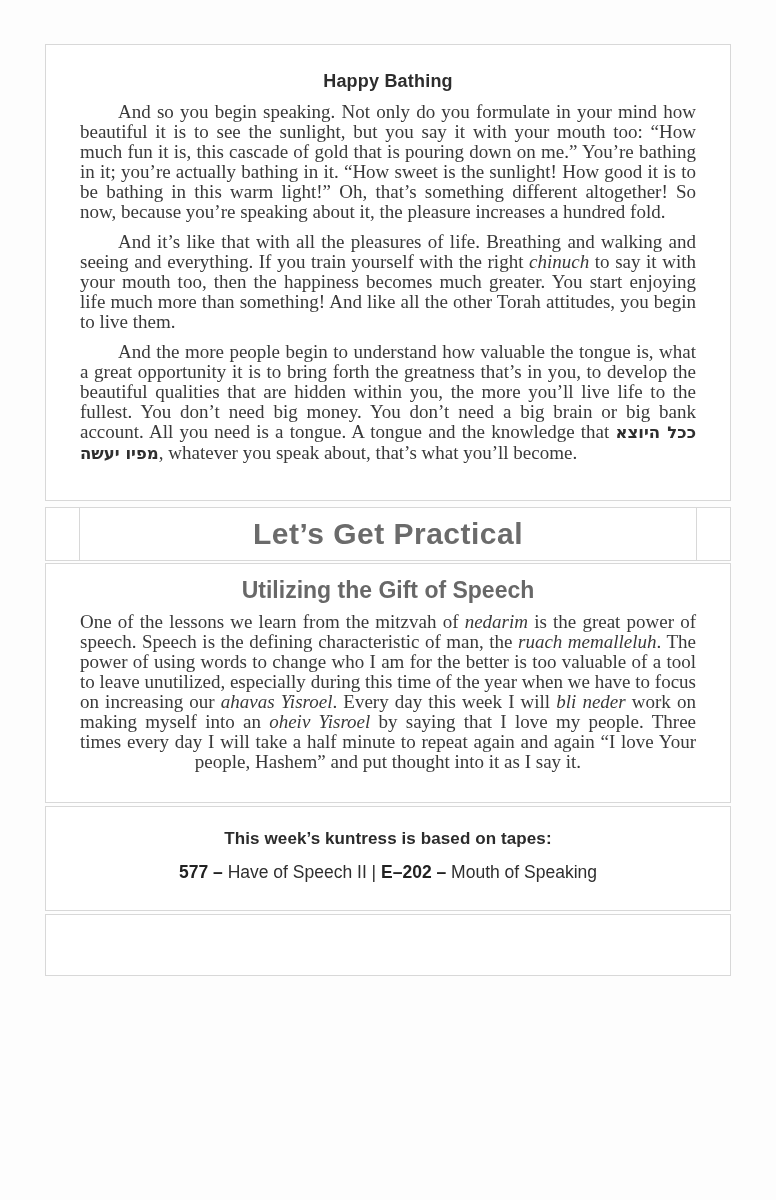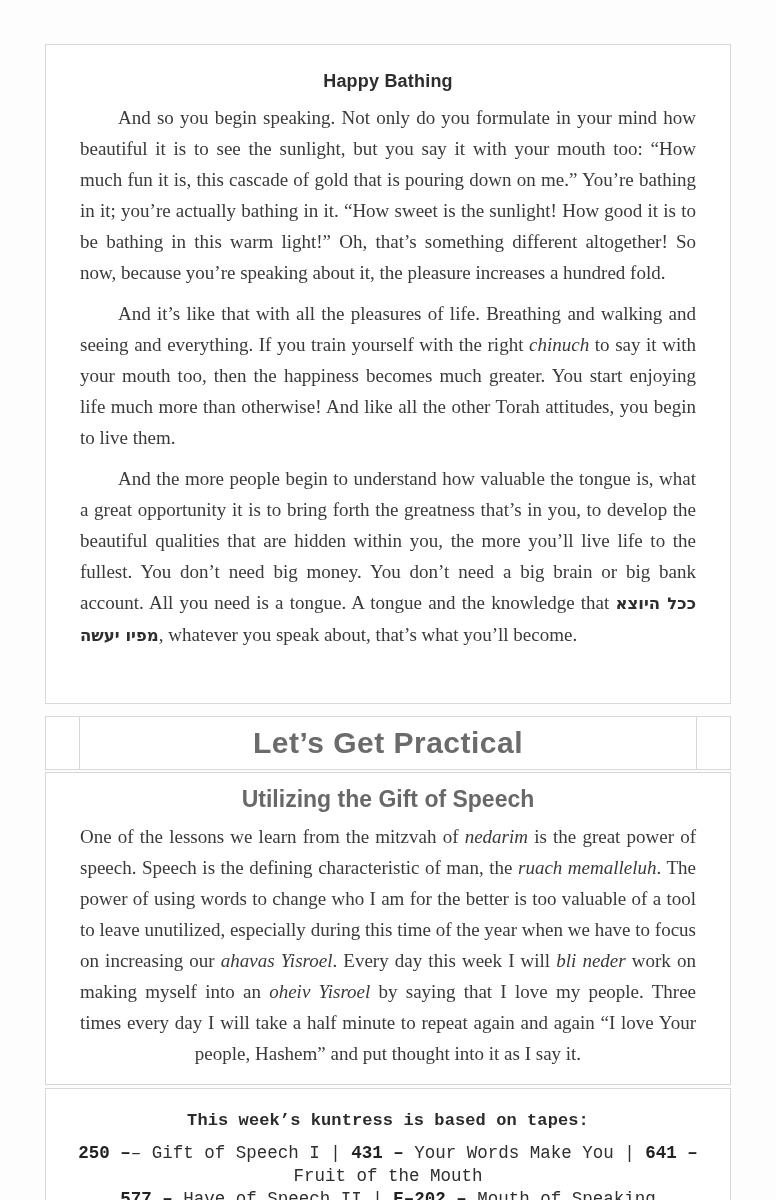--- a/index.html
+++ b/index.html
@@ -19,36 +19,36 @@
     margin: 44px auto 0 auto;
   }
   .card {
     background: #ffffff;
     border: 1px solid #d8d8d8;
     box-sizing: border-box;
     margin-bottom: 3px;
   }
   
   .section-main {
-    padding: 26px 34px 42px 34px;
-    margin-bottom: 12px;
+    padding: 26px 34px 26px 34px;
+    margin-bottom: 6px;
   }
   .sub-heading {
     font-family: "Liberation Sans", sans-serif;
     font-weight: bold;
     font-size: 18px;
     color: #2d2d2d;
     text-align: center;
     margin: 0 0 10px 0;
     letter-spacing: 0.2px;
   }
   .body-p {
     font-family: "Liberation Serif", serif;
     font-size: 19px;
-    line-height: 31px;
+    line-height: 20px;
     color: #3a3a3a;
     text-align: justify;
     margin: 0 0 10px 0;
   }
   .body-p.indent {
     text-indent: 38px;
   }
   .body-p i {
     font-style: italic;
   }
@@ -81,40 +81,40 @@
     text-align: center;
     font-family: "Liberation Sans", sans-serif;
     font-weight: bold;
     font-size: 30px;
     line-height: 52px;
     color: #6b6b6b;
     letter-spacing: 0.5px;
   }
   
   .section-practical {
-    padding: 13px 34px 15px 34px;
+    padding: 13px 34px 30px 34px;
   }
   .practical-heading {
     font-family: "Liberation Sans", sans-serif;
     font-weight: bold;
     font-size: 23px;
     color: #686868;
     text-align: center;
     margin: 0 0 8px 0;
   }
   .center-last {
     text-align: justify;
     text-align-last: center;
     margin-bottom: 0;
   }
   
   .section-tapes {
     padding: 22px 28px 26px 28px;
     text-align: center;
-    font-family: Liberation Mono, monospace;
+    font-family: Liberation Sans, sans-serif;
     color: #2b2b2b;
   }
   .tapes-heading {
     font-weight: bold;
     font-size: 17px;
     margin: 0 0 12px 0;
     letter-spacing: 0.1px;
   }
   .tape-line {
     font-size: 17.5px;
@@ -131,38 +131,37 @@
 </head>
 <body>
 
 <div class="canvas">
 
   <div class="card section-main">
     <h2 class="sub-heading">Happy Bathing</h2>
 
     <p class="body-p indent">And so you begin speaking. Not only do you formulate in your mind how beautiful it is to see the sunlight, but you say it with your mouth too: “How much fun it is, this cascade of gold that is pouring down on me.” You’re bathing in it; you’re actually bathing in it. “How sweet is the sunlight! How good it is to be bathing in this warm light!” Oh, that’s something different altogether! So now, because you’re speaking about it, the pleasure increases a hundred fold.</p>
 
-    <p class="body-p indent"><span>And it’s like that with all the pleasures of life. Breathing and walking and seeing and everything. If you train yourself with the right </span><i>chinuch</i><span> to say it with your mouth too, then the happiness becomes much greater. You start enjoying life much more than otherwise! And like all the other Torah attitudes, you begin to live them.</span></p>
+    <p class="body-p indent"><span>And it’s like that with all the pleasures of life. Breathing and walking and seeing and everything. If you train yourself with the right </span><i>chinuch</i><span> to say it with your mouth too, then the happiness becomes much greater. You start enjoying life much more than something! And like all the other Torah attitudes, you begin to live them.</span></p>
 
     <p class="body-p indent"><span>And the more people begin to understand how valuable the tongue is, what a great opportunity it is to bring forth the greatness that’s in you, to develop the beautiful qualities that are hidden within you, the more you’ll live life to the fullest. You don’t need big money. You don’t need a big brain or big bank account. All you need is a tongue. A tongue and the knowledge that </span><span class="hebrew">ככל היוצא מפיו יעשה</span><span>, whatever you speak about, that’s what you’ll become.</span></p>
 
   </div>
 
   <div class="band">
     <div class="band-cell left"></div>
     <div class="band-title">Let’s Get Practical</div>
     <div class="band-cell right"></div>
   </div>
 
   <div class="card section-practical">
     <h3 class="practical-heading">Utilizing the Gift of Speech</h3>
     <p class="body-p center-last"><span>One of the lessons we learn from the mitzvah of </span><i>nedarim</i><span> is the great power of speech. Speech is the defining characteristic of man, the </span><i>ruach memalleluh</i><span>. The power of using words to change who I am for the better is too valuable of a tool to leave unutilized, especially during this time of the year when we have to focus on increasing our </span><i>ahavas Yisroel</i><span>. Every day this week I will </span><i>bli neder</i><span> work on making myself into an </span><i>oheiv Yisroel</i><span> by saying that I love my people. Three times every day I will take a half minute to repeat again and again “I love Your people, Hashem” and put thought into it as I say it.</span></p>
   </div>
 
   <div class="card section-tapes">
     <div class="tapes-heading">This week’s kuntress is based on tapes:</div>
-    <div class="tape-line"><b>250 –</b><span>– Gift of Speech I</span><span> | </span><b>431 –</b><span> Your Words Make You</span><span> | </span><b>641 –</b><span> Fruit of the Mouth</span></div>
     <div class="tape-line"><b>577 –</b><span> Have of Speech II</span><span> |  </span><b>E–202 –</b><span> Mouth of Speaking</span></div>
   </div>
 
   <div class="card section-next"></div>
 
 </div>
 
 </body></html>

